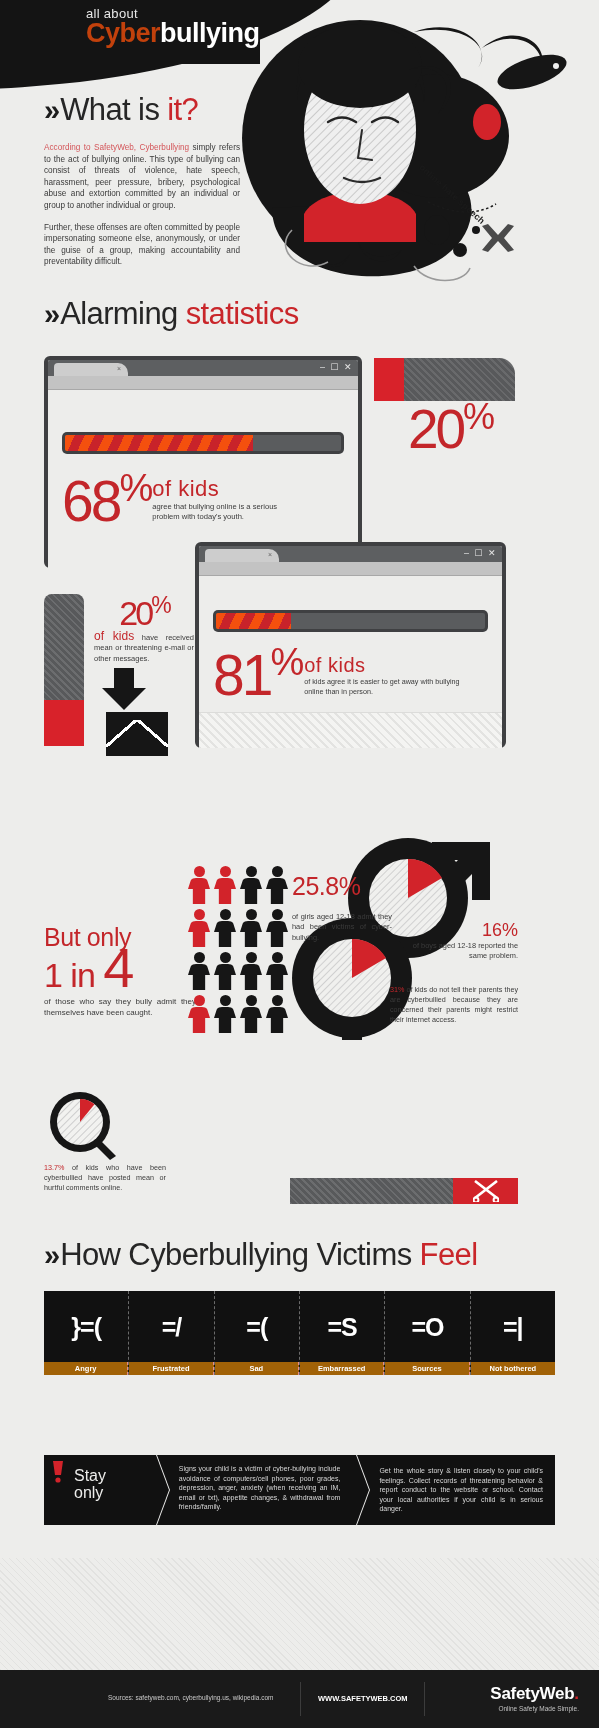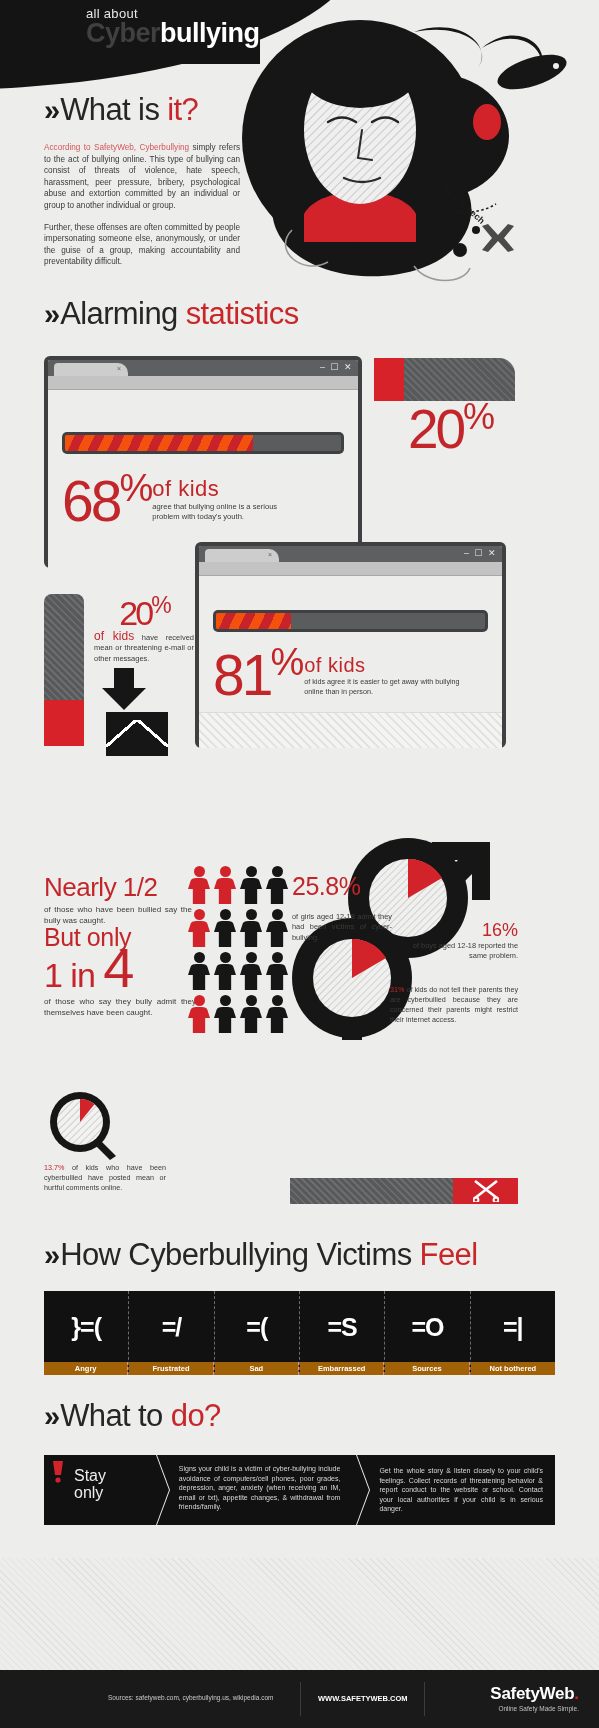--- a/index.html
+++ b/index.html
@@ -19,21 +19,21 @@
     width: 420px; height: 230px;
     background: #141414;
     border-bottom-left-radius: 0;
     border-bottom-right-radius: 100% 62%;
   }
   .header-black2 {
     position: absolute; top: 0; left: 0; width: 260px; height: 64px; background: #141414;
   }
   .title-all { position: absolute; left: 86px; top: 6px; color: #e8e8e8; font-size: 13px; letter-spacing: .3px; }
   .title-main { position: absolute; left: 86px; top: 18px; font-size: 27px; font-weight: bold; letter-spacing: -.5px; }
-  .title-cyber { color: #404040; }
+  .title-cyber { color: #c2410c; }
   .title-bullying { color: #ffffff; }
 
   
   .sec-head { font-size: 31px; letter-spacing: -.6px; color: #262626; font-weight: 300; white-space: nowrap; }
   .sec-head .chev { font-weight: bold; color: #1d1d1d; letter-spacing: -4px; margin-right: 4px; font-size: 29px; }
   .sec-head .red { color: #c9262a; }
 
   
   .s-whatisit { position: absolute; left: 44px; top: 92px; }
   .body-copy { width: 196px; font-size: 8.2px; line-height: 11.6px; color: #3a3a3a; text-align: justify; }
@@ -335,24 +335,20 @@
     </div>
   </div>
 
   <div class="arrow-down">
     <svg width="48" height="44" viewBox="0 0 48 44">
         <path d="M14 0 H34 V20 H46 L24 42 L2 20 H14 Z" fill="#161616"></path>
       </svg>
   </div>
   <div class="env"></div>
 
-  <div style="position:absolute; left:44px; top:872px; width:148px;">
-    <div style="font-size:26px; color:#c3262a; font-weight:300; letter-spacing:-.5px;">Nearly 1/2</div>
-    <div style="font-size:8px; line-height:11px; color:#3b3b3b; text-align:justify; margin-top:1px;">of those who have been bullied say the bully was caught.</div>
-  </div>
 
   <div style="position:absolute; left:44px; top:924px; width:152px;">
     <div style="font-size:25px; color:#c3262a; font-weight:300; letter-spacing:-.4px; line-height:26px;">But only</div>
     <div style="color:#c3262a; font-weight:300; line-height:36px; letter-spacing:-1px;">
       <span style="font-size:34px;">1 in </span><span style="font-size:56px;">4</span>
     </div>
     <div style="font-size:8px; line-height:11px; color:#3b3b3b; text-align:justify; margin-top:-4px;">of those who say they bully admit they themselves have been caught.</div>
   </div>
 
   <div id="people-grid" style="position:absolute; left:188px; top:866px; width:105px;">
@@ -522,25 +518,20 @@
       <div class="emo-cell">
         <div class="emo-face">=O</div>
         <div class="emo-label">Sources</div>
       </div>
       <div class="emo-cell">
         <div class="emo-face">=|</div>
         <div class="emo-label">Not bothered</div>
       </div>
     </div>
 
-  <div style="position:absolute; left:44px; top:1398px;">
-    <div class="sec-head">
-      <span class="chev">»</span><span>What to </span><span class="red">do?</span>
-    </div>
-  </div>
 
   <div class="todo-wrap">
     <div class="todo-box" style="width:112px; padding:12px 16px 0 16px;">
       <svg width="12" height="22" viewBox="0 0 12 22" style="position:absolute;left:8px;top:6px;">
         <path d="M1 0 H11 L9 14 H3 Z" fill="#d2232a"></path>
           <circle cx="6" cy="19" r="2.6" fill="#d2232a"></circle>
       </svg>
       <div style="font-size:16px; color:#ededeb; line-height:17px; margin-left:14px;">
         <div>Stay</div>
         <div>only</div>

